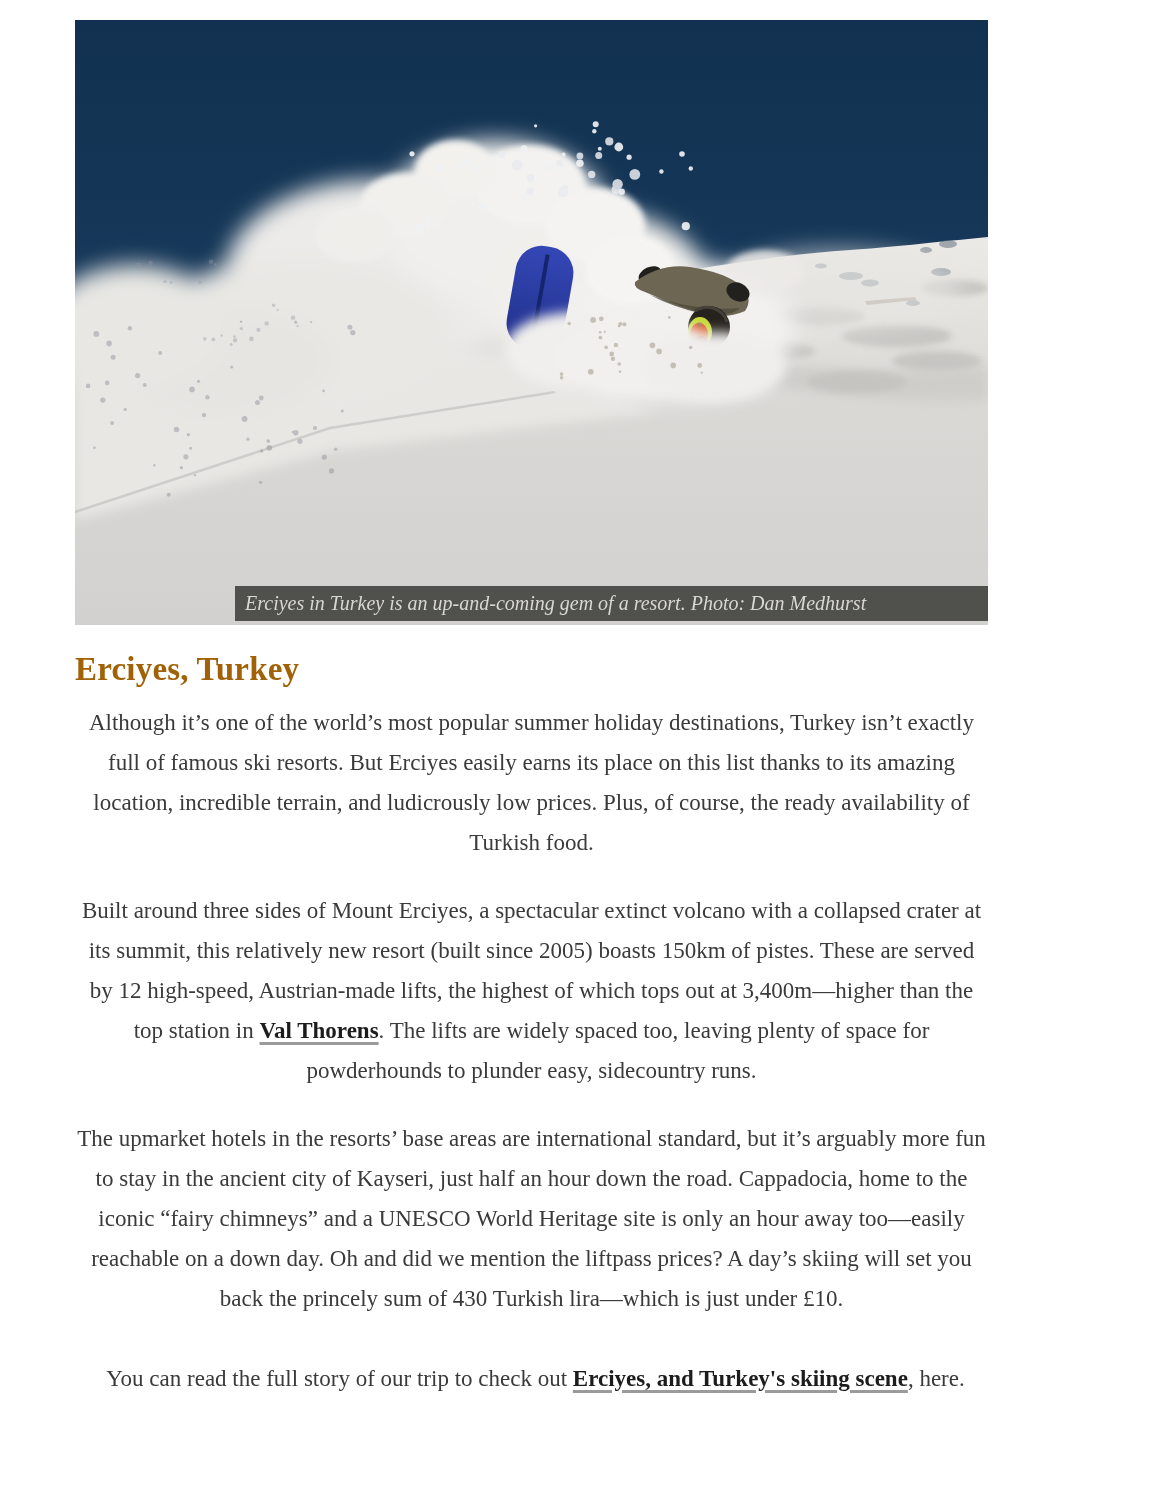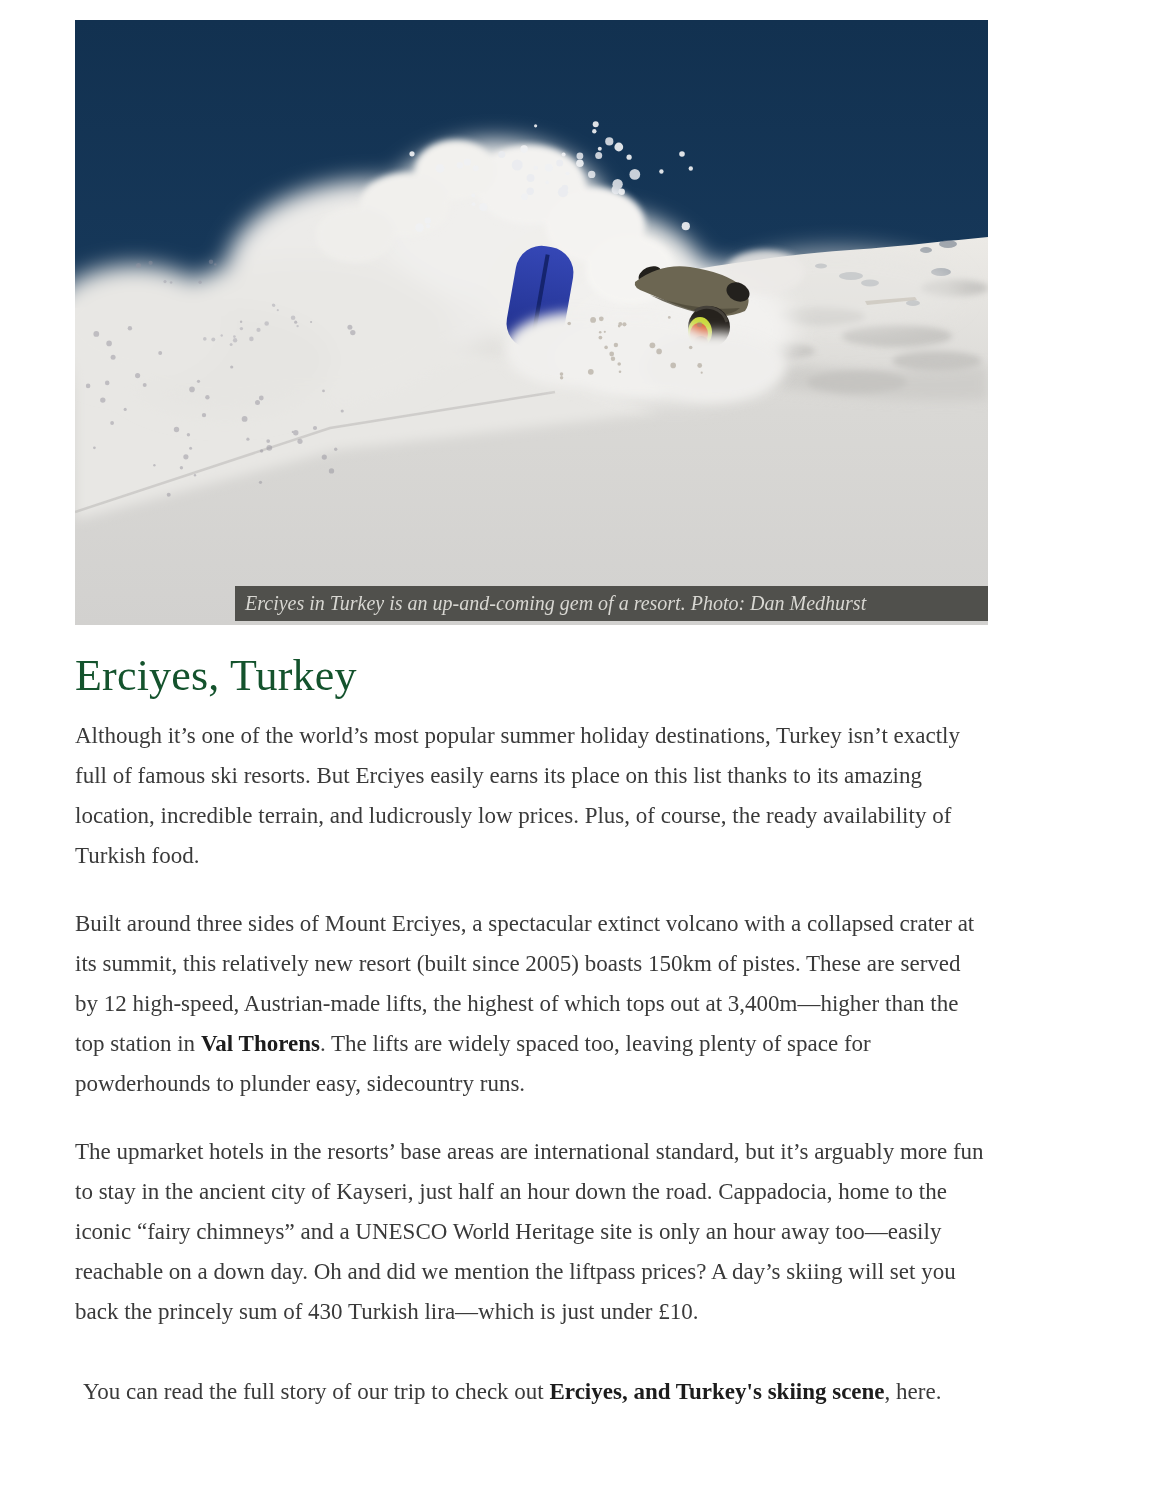--- a/index.html
+++ b/index.html
@@ -13,29 +13,30 @@
   .hero{position:relative;width:913px;height:605px;margin:20px 0 0 0;border-radius:23px;}
   .hero svg{display:block;width:913px;height:605px;}
   .caption{
     position:absolute;left:160px;right:0;bottom:4px;height:35px;
     background:rgba(47,47,42,0.80);
     color:#d8d7d2;font-style:italic;font-size:20px;line-height:35px;
     padding:0 12px 0 10px;box-sizing:border-box;white-space:nowrap;overflow:hidden;
   }
   
   h2.section-heading{
-    font-size:44px;font-weight:400;color:#14532d;
+    font-size:33px;font-weight:700;color:#a16207;
     margin:26px 0 14px 0;line-height:1.15;letter-spacing:.2px;
   }
   p.body-para{
-    font-size:23px;line-height:40px;color:#3a3a3a;margin:0 0 28px 0;
+    font-size:23px;line-height:40px;color:#3a3a3a;margin:0 0 28px 0;text-align:center;
   }
   p.body-para.last{margin:40px 0 0 8px;}
   a.article-link{
     color:#1c1c1c;font-weight:700;cursor:pointer;
+    text-decoration:underline;
     text-decoration-color:#9b9b9b;
     text-decoration-thickness:2.5px;
     text-underline-offset:4px;
   }
 </style>
 </head>
 <body>
 
 <article class="container">
 

